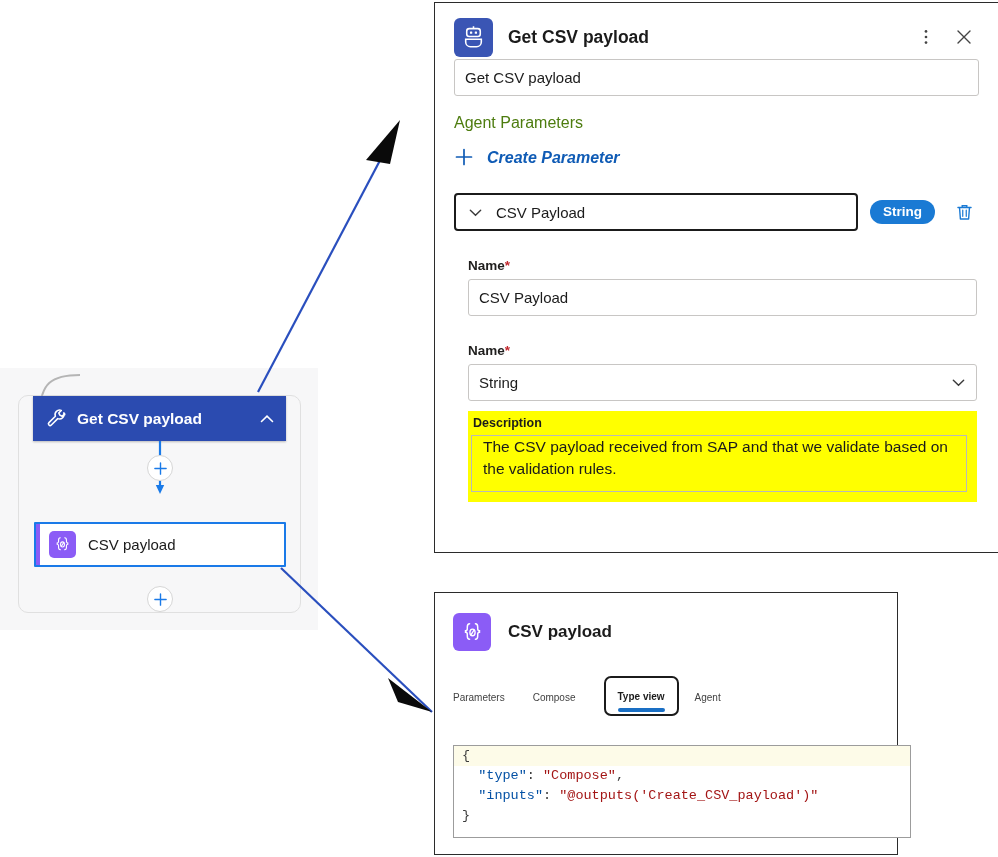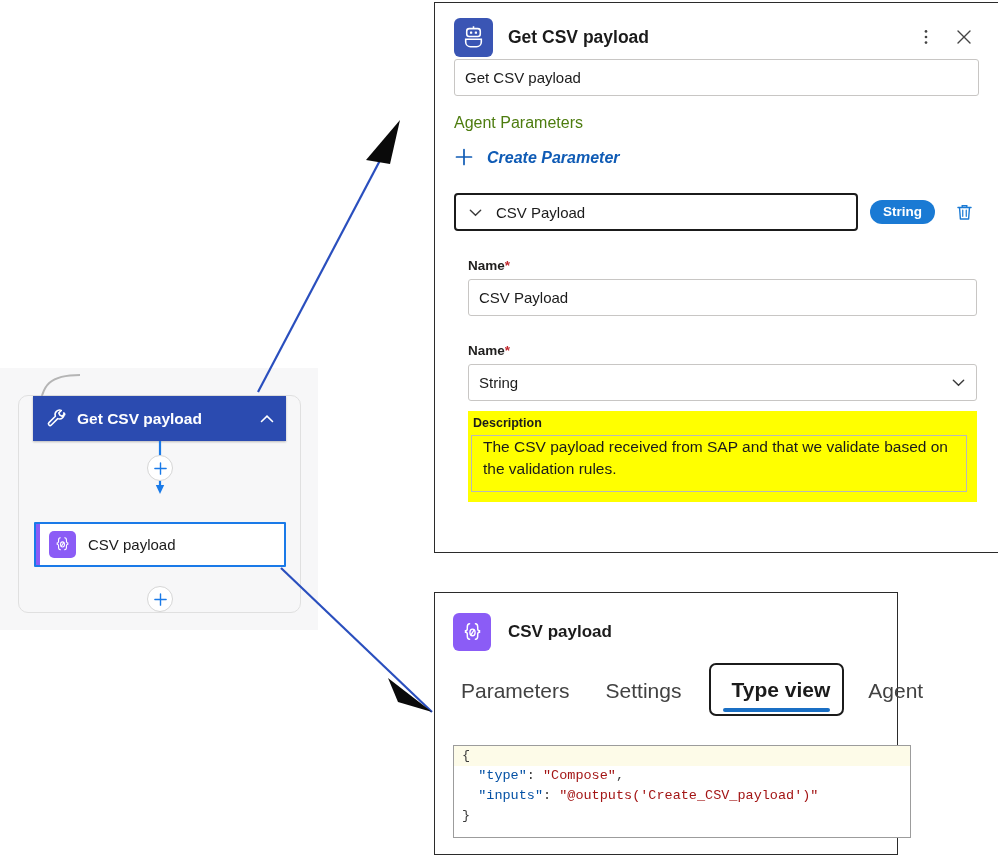--- a/index.html
+++ b/index.html
@@ -217,25 +217,24 @@
   }
   .cmp-icon svg { width: 25px; height: 25px; }
   .cmp-title {
     font-size: 17px; font-weight: 600; color: #1b1b1b; margin-left: 17px;
   }
   .tabs {
     display: flex; align-items: flex-end;
     margin-top: 18px; position: relative; height: 46px;
   }
   .tab {
-    font-size: 21px; color: #424242;
+    font-size: 10px; color: #424242;
     padding: 10px 0 12px;
     margin-right: 28px;
     white-space: nowrap;
-    margin-left: 8px;
   }
   .tab.selected {
     color: #1b1b1b; font-weight: 700;
   }
   .tab-wrap-selected {
     position: relative;
     border: 2px solid #1b1b1b;
     border-radius: 7px;
     padding: 3px 12px 0;
     margin-right: 16px;
@@ -409,21 +408,21 @@
           <path d="M14.8 3.5c2 0 2.2 1.5 2.2 3.1v1.7c0 1.3.5 2 1.7 2v1.4c-1.2 0-1.7.7-1.7 2v1.7c0 1.6-.2 3.1-2.2 3.1" fill="none" stroke="#ffffff" stroke-width="1.4" stroke-linecap="round"></path>
           <ellipse cx="12" cy="11.9" rx="2.5" ry="3.2" fill="none" stroke="#ffffff" stroke-width="1.3"></ellipse>
           <line x1="10.5" y1="14.2" x2="13.5" y2="9.6" stroke="#ffffff" stroke-width="1.3" stroke-linecap="round"></line>
         </svg>
       </div>
       <span class="cmp-title">CSV payload</span>
     </div>
 
     <div class="tabs">
       <div class="tab">Parameters</div>
-      <div class="tab">Settings</div>
+      <div class="tab">Compose</div>
       <div class="tab-wrap-selected">
         <div class="tab selected">Type view</div>
         <div class="tab-underline"></div>
       </div>
       <div class="tab">Agent</div>
     </div>
 
     <div class="code-box">
       <div class="code-line first"><span class="tok-punct">{</span></div>
       <div class="code-line">  <span class="tok-key">"type"</span><span class="tok-punct">: </span><span class="tok-str">"Compose"</span><span class="tok-punct">,</span></div>

